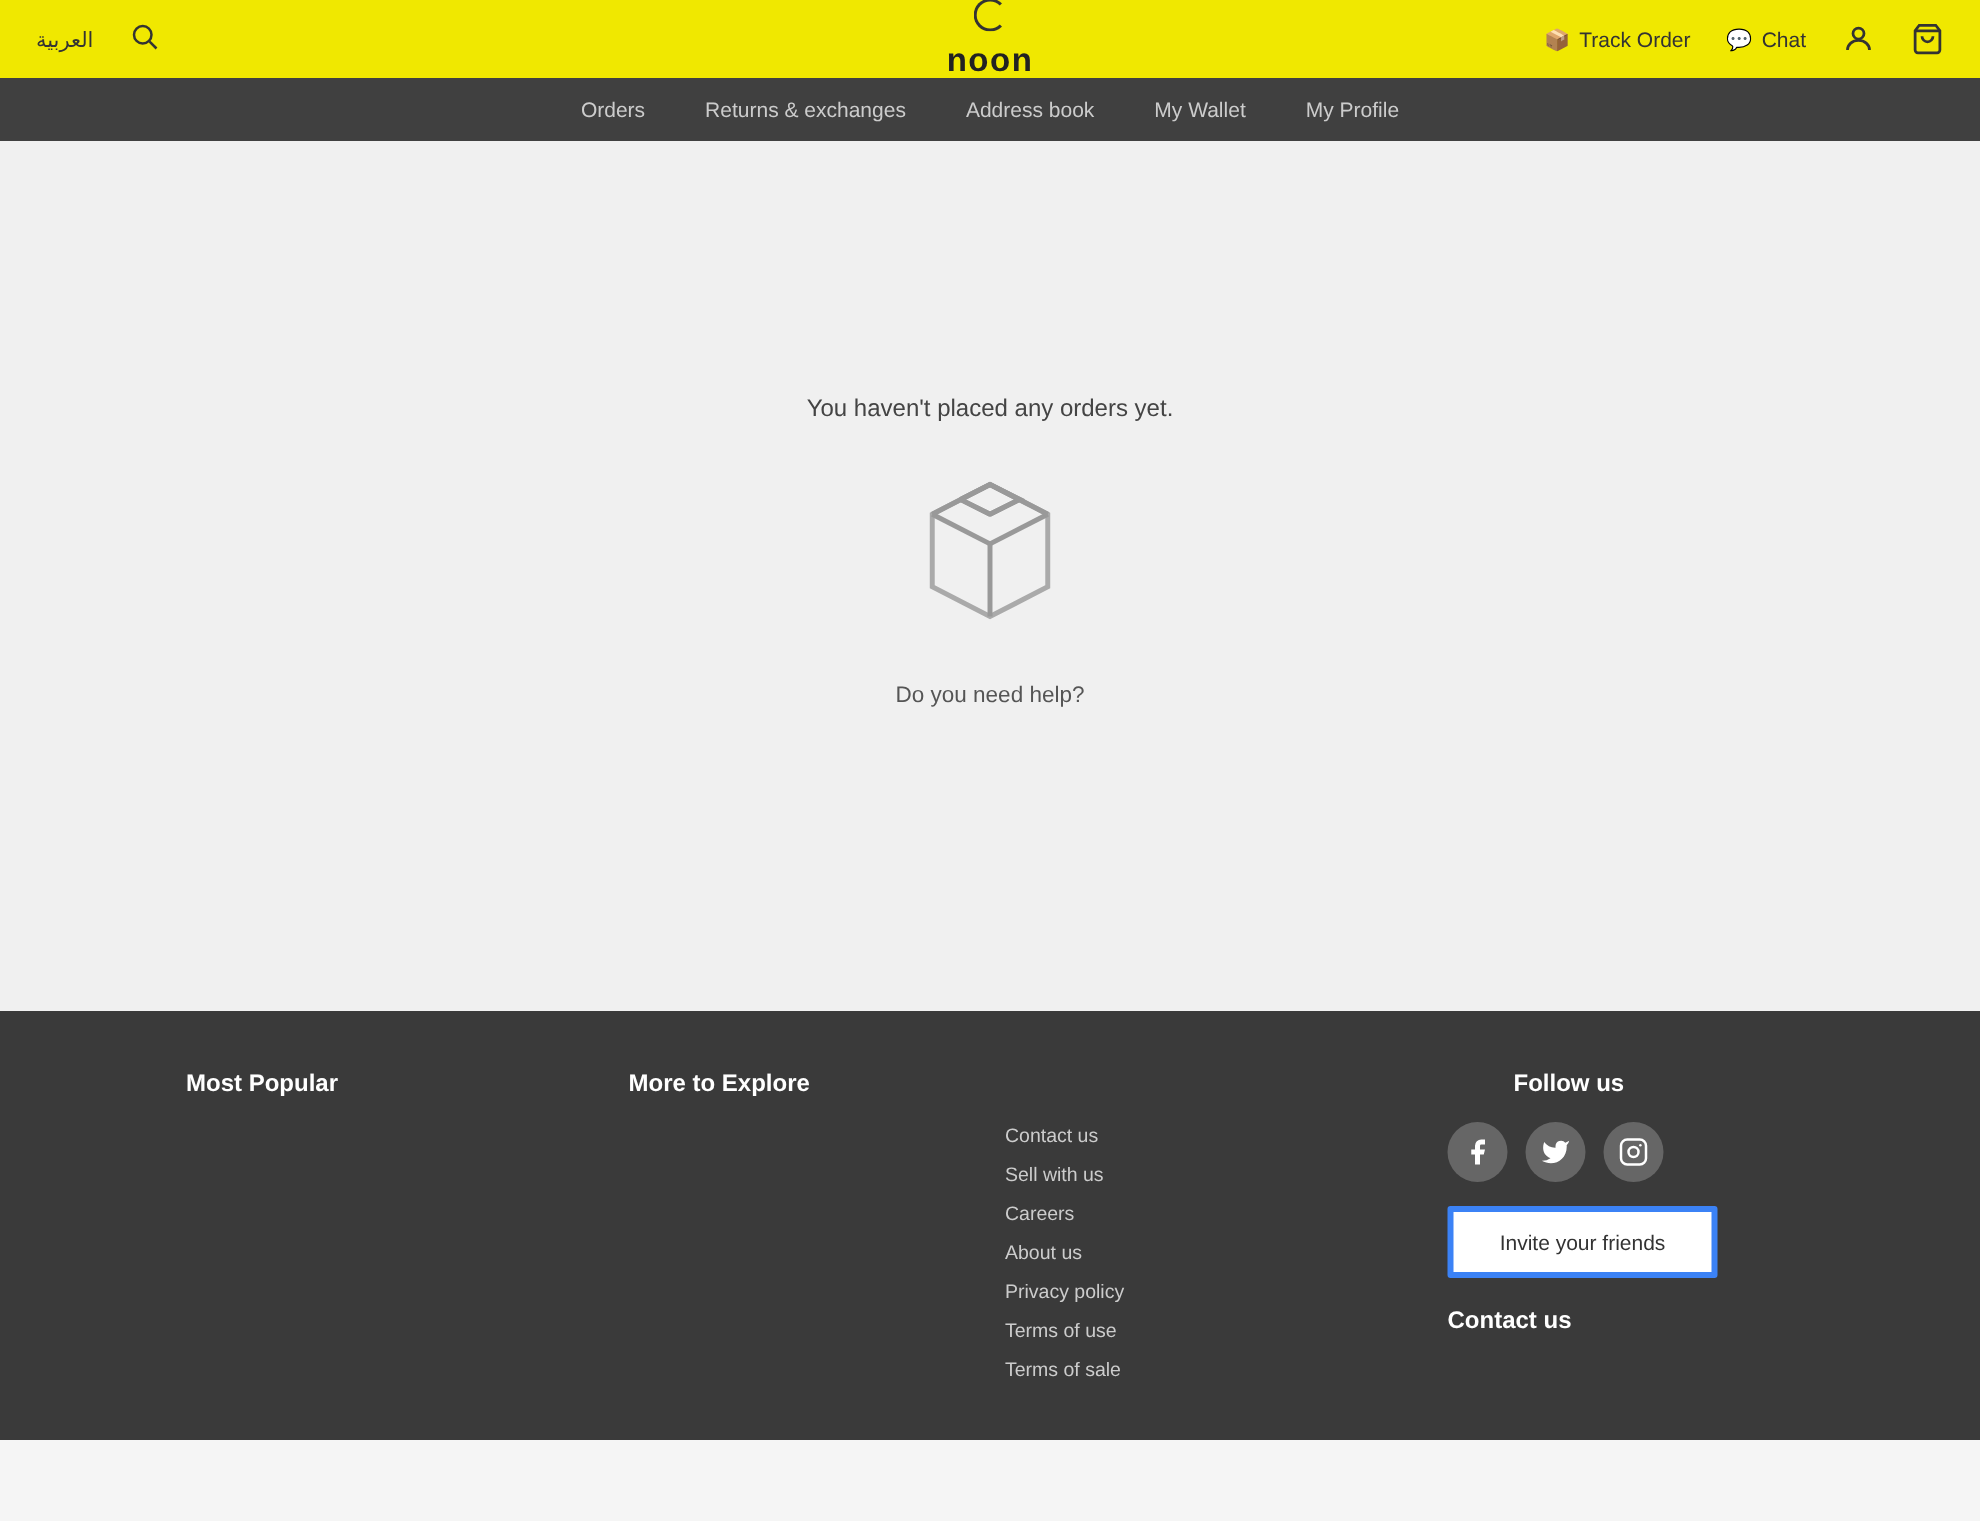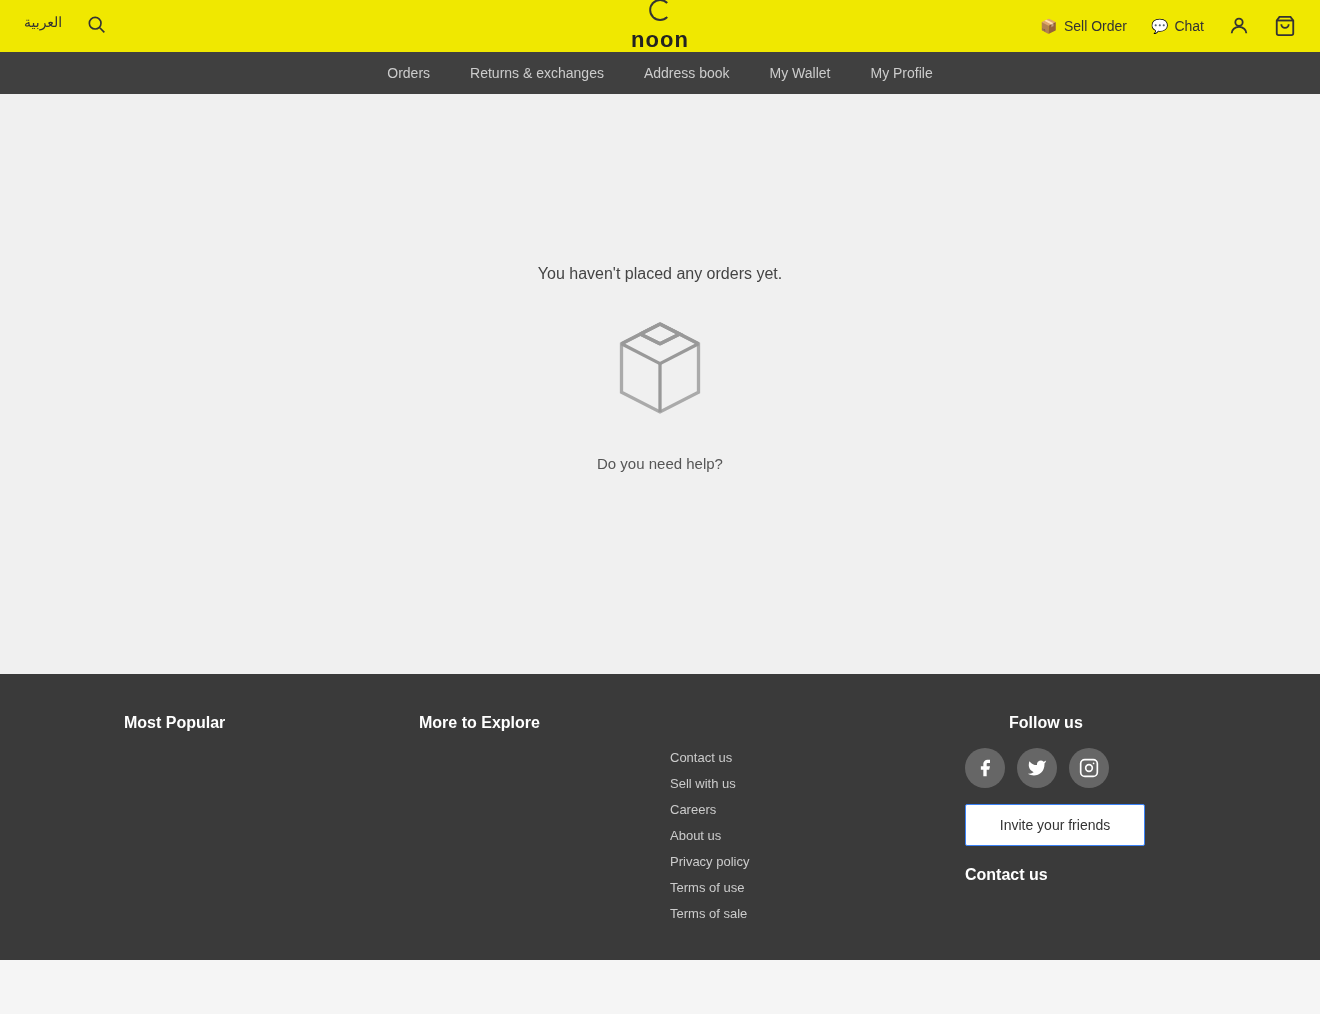--- a/index.html
+++ b/index.html
@@ -10,21 +10,21 @@
       background: #f0e800;
       height: 52px;
       display: flex;
       align-items: center;
       justify-content: space-between;
       padding: 0 24px;
       position: relative;
     }
     .top-header-left {
       display: flex;
-      align-items: flex-start;
+      align-items: center;
       gap: 24px;
     }
     .arabic-text {
       font-size: 14px;
       color: #333;
       font-weight: 500;
     }
     .search-icon-wrap {
       cursor: pointer;
     }
@@ -154,21 +154,21 @@
       background: #666;
       display: flex;
       align-items: center;
       justify-content: center;
       cursor: pointer;
       font-size: 18px;
       color: #fff;
     }
     .invite-btn {
       background: #fff;
-      border: 1px solid #3b82f6;
+      border: 4px solid #3b82f6;
       padding: 12px 20px;
       font-size: 14px;
       color: #333;
       cursor: pointer;
       width: 180px;
       text-align: center;
       border-radius: 2px;
     }
     .contact-us-text {
       font-size: 16px;
@@ -198,21 +198,21 @@
   </div>
 
   <div class="noon-logo">
     <span class="noon-logo-circle"></span>
     <span>noon</span>
   </div>
 
   <div class="top-header-right">
     <div class="header-action">
       <span>📦</span>
-      <span>Sell Order</span>
+      <span>Track Order</span>
     </div>
     <div class="header-action">
       <span>💬</span>
       <span>Chat</span>
     </div>
     <div class="header-action">
       <svg width="22" height="22" viewBox="0 0 24 24" fill="none" stroke="#333" stroke-width="2">
         <circle cx="12" cy="8" r="4"></circle>
           <path d="M4 20c0-4 3.6-7 8-7s8 3 8 7"></path>
       </svg>

